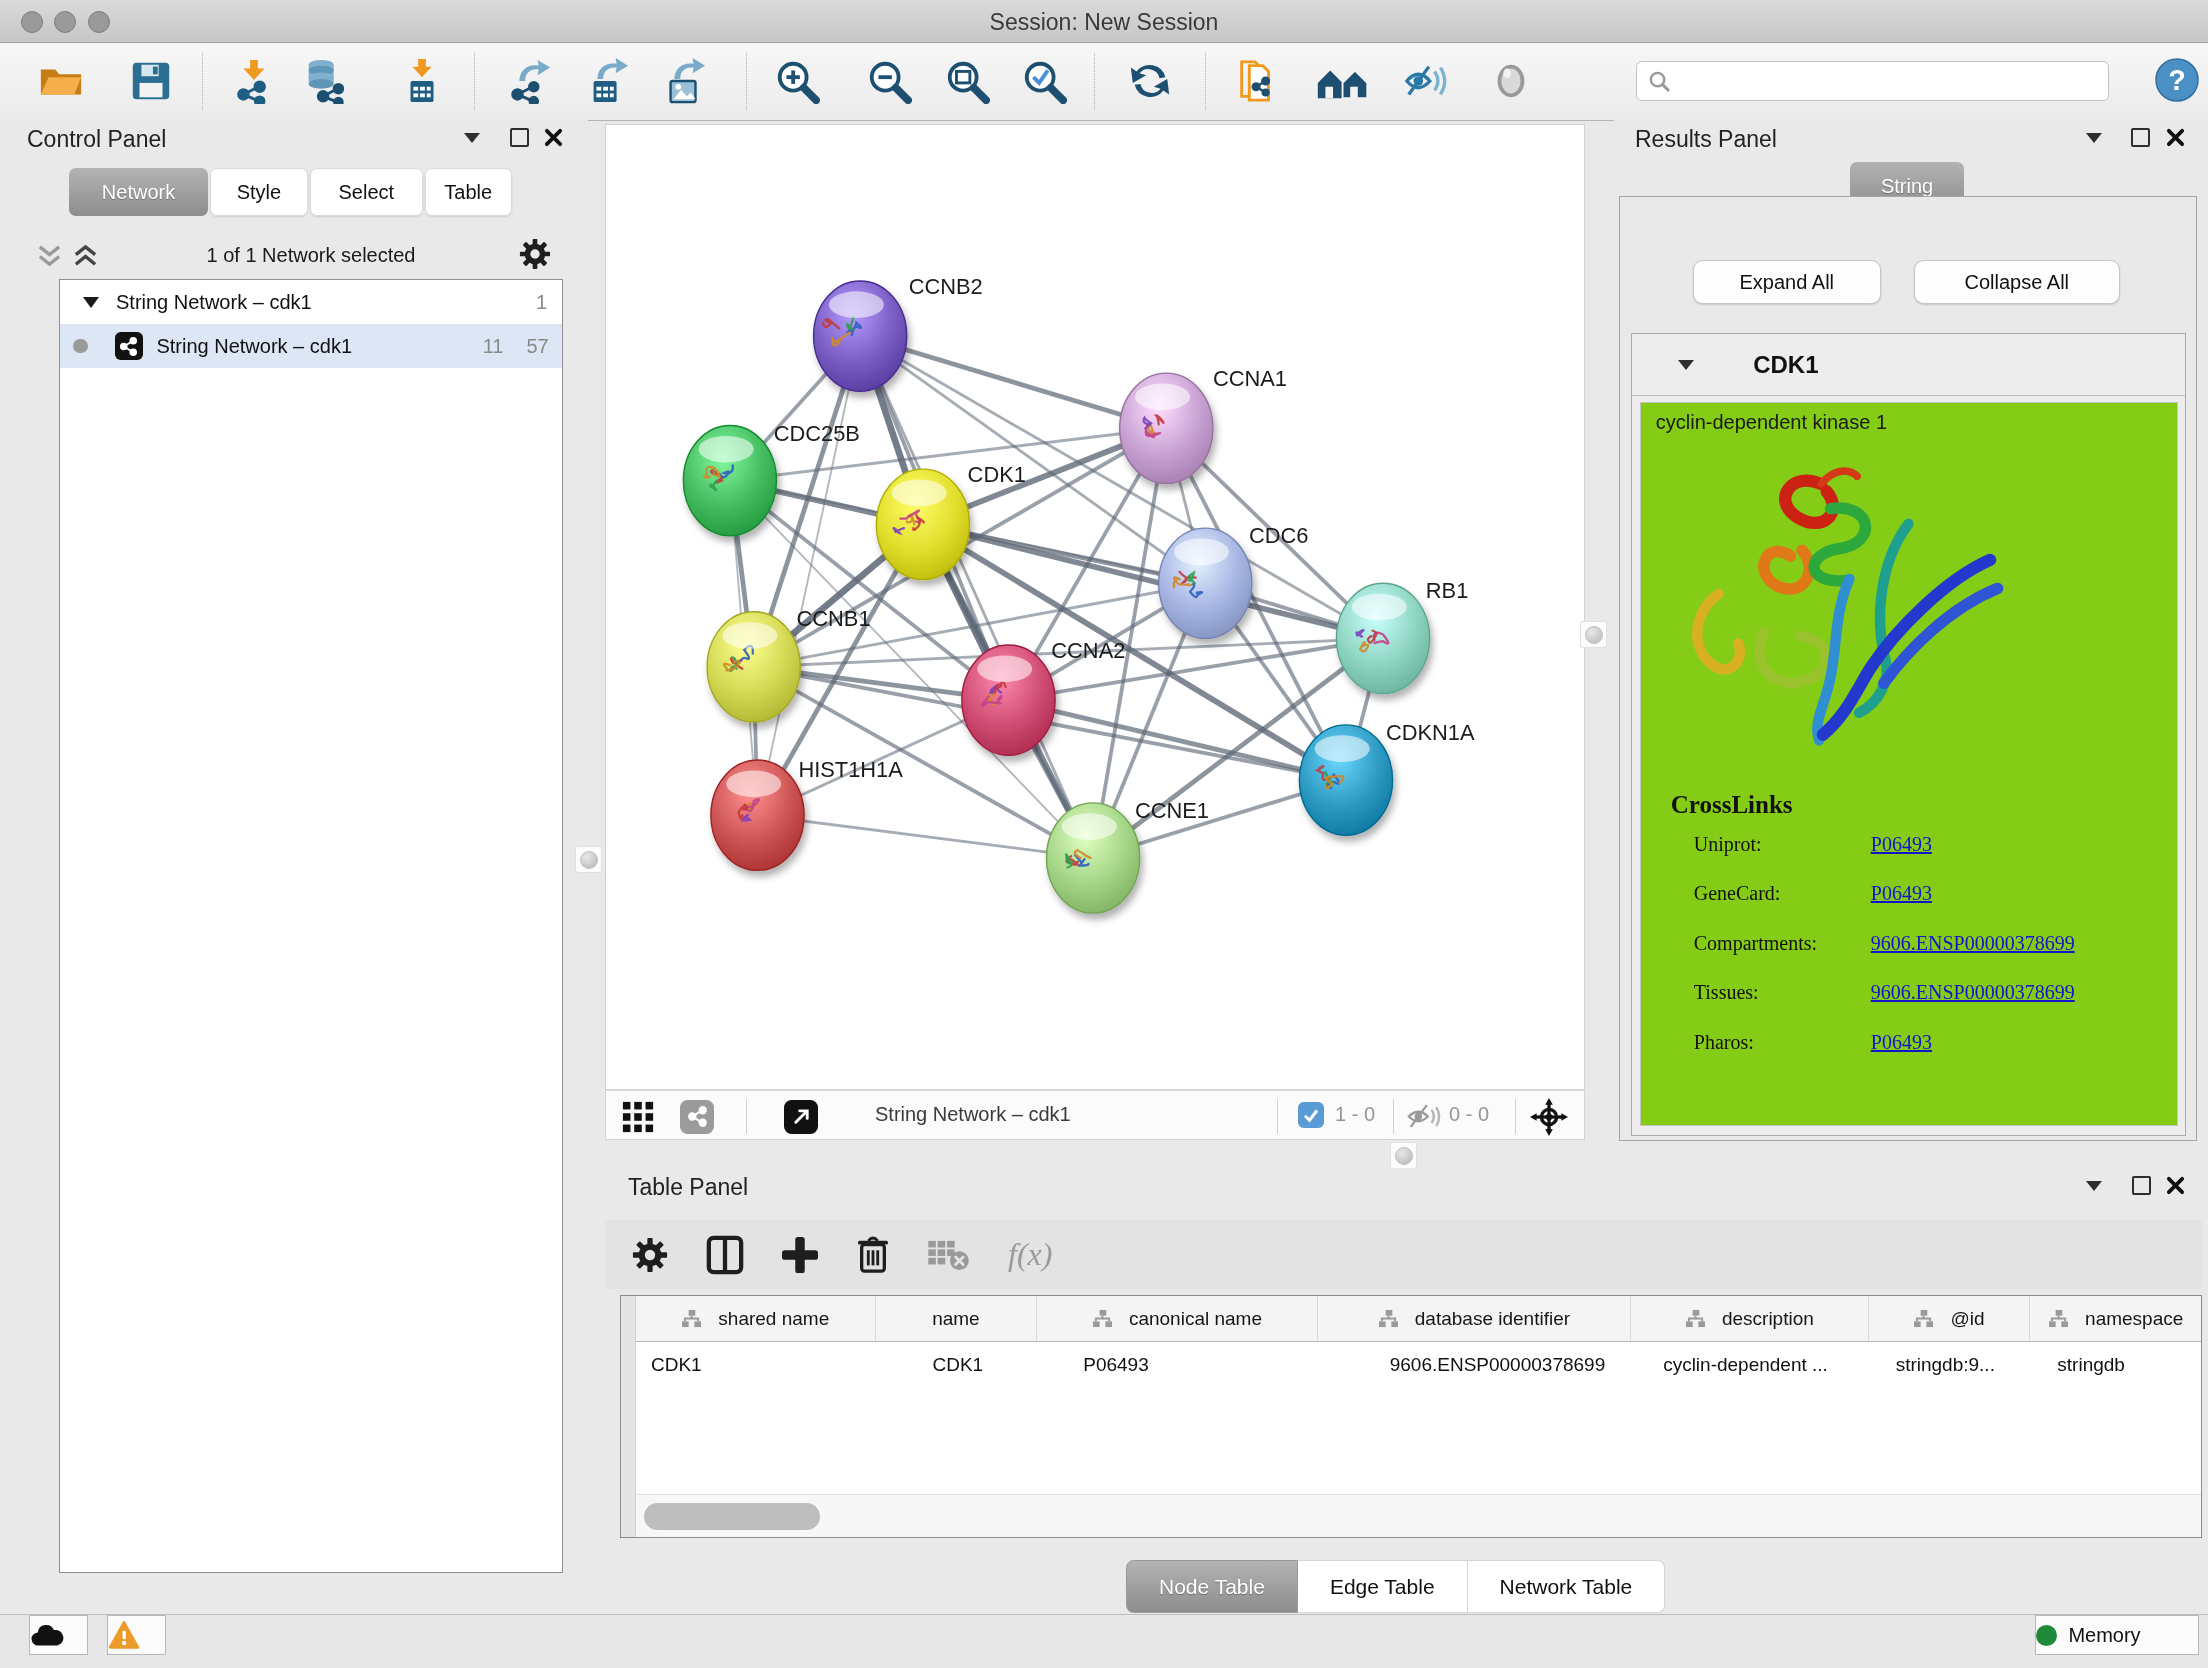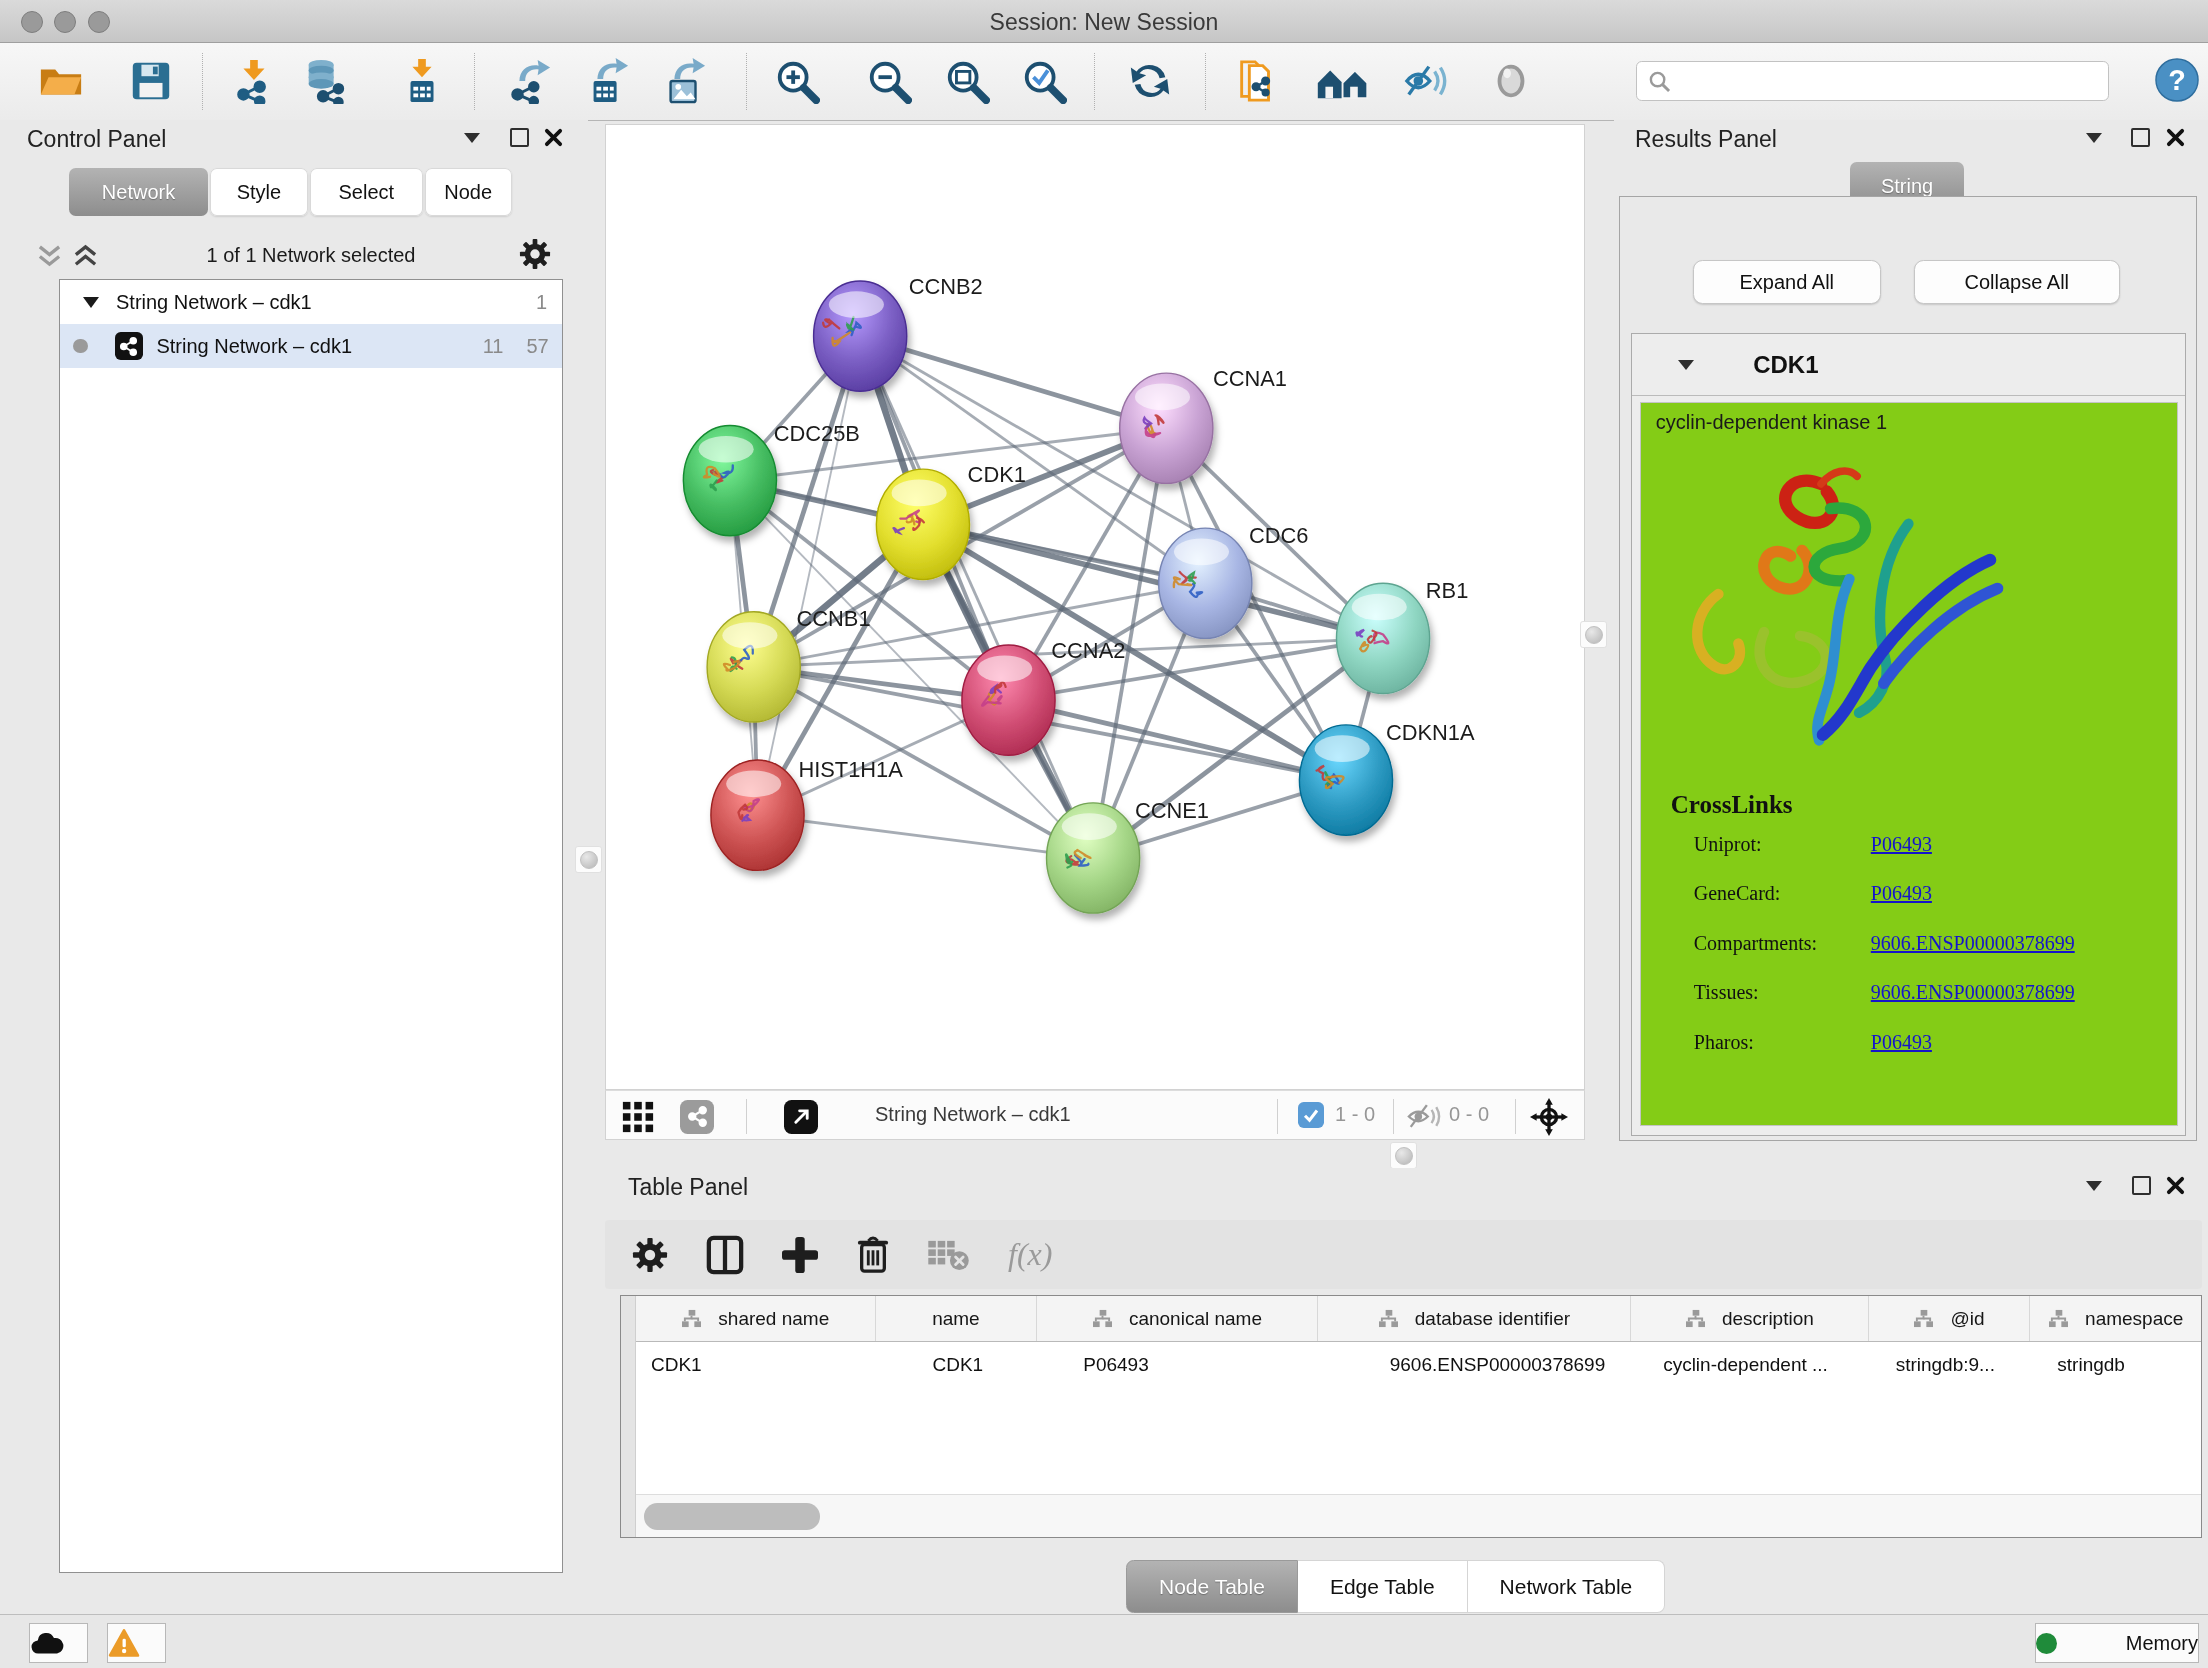--- a/index.html
+++ b/index.html
@@ -56,21 +56,21 @@
   .td{font-size:19px;color:#111;display:flex;align-items:center;padding-left:15px;box-sizing:border-box;overflow:hidden;white-space:nowrap;}
   .tbl-scroll{position:absolute;left:15px;right:0;bottom:0;height:42px;background:#f7f7f7;border-top:1px solid #ddd;}
   .tbl-thumb{position:absolute;left:7.6px;top:7.6px;width:176px;height:27px;border-radius:13.3px;background:#bdbdbd;}
   .tbl-tabs{position:absolute;left:538px;top:392px;display:flex;}
   .btab{font-size:21px;line-height:51px;padding:0 32px;background:#fff;color:#111;border:1px solid #d5d5d5;border-left:none;}
   .btab:first-child{border-radius:7.6px 0 0 7.6px;border-left:1px solid #d5d5d5;}
   .btab:last-child{border-radius:0 7.6px 7.6px 0;}
   .btab.sel{background:linear-gradient(#b3b3b3,#8d8d8d);color:#fff;text-shadow:0 1px 1px rgba(0,0,0,.3);border-color:#9a9a9a;}
   
   .bottom-bar{left:0;top:1614px;width:2208px;height:54px;background:#e7e7e7;border-top:1px solid #bdbdbd;}
-  .bb-btn{position:absolute;top:8px;height:40px;background:#fbfbfb;border:1.9px solid #b8b8b8;display:flex;align-items:center;justify-content:space-between;box-sizing:border-box;}
+  .bb-btn{position:absolute;top:0;height:40px;background:#fbfbfb;border:1.9px solid #b8b8b8;display:flex;align-items:center;justify-content:flex-start;box-sizing:border-box;}
   .fx{font-family:"Liberation Serif",serif;font-style:italic;font-size:32px;color:#9a9a9a;}
 </style>
 </head>
 <body>
 
 <div id="app">
 
   <div class="abs titlebar">
     <span class="tl" style="left:21px"></span>
     <span class="tl" style="left:54px"></span>
@@ -234,21 +234,21 @@
     <span class="pc-tri" style="position:absolute;left:464px;top:13.3px"></span>
     <span class="pc-sq" style="position:absolute;left:510px;top:7.6px"></span>
     <svg style="position:absolute;left:544px;top:7.6px" width="19" height="19" viewBox="0 0 20 20">
         <g stroke="#111" stroke-width="4" stroke-linecap="round">
           <line x1="3" y1="3" x2="17" y2="17"></line>
           <line x1="17" y1="3" x2="3" y2="17"></line>
         </g>
       </svg>
 
     <div style="position:absolute;left:69px;top:48px">
-      <span class="tab sel" style="width:139px">Network</span><span class="tab" style="width:98px">Style</span><span class="tab" style="width:113px">Select</span><span class="tab" style="width:87px">Node</span>
+      <span class="tab sel" style="width:139px">Network</span><span class="tab" style="width:98px">Style</span><span class="tab" style="width:113px">Select</span><span class="tab" style="width:87px">Table</span>
     </div>
 
     <svg style="position:absolute;left:36px;top:124px" width="27" height="25" viewBox="0 0 28 26">
         <g fill="none" stroke="#9a9a9a" stroke-width="3.5">
           <polyline points="4,3 14,11 24,3"></polyline>
           <polyline points="4,13 14,21 24,13"></polyline>
         </g>
       </svg>
     <svg style="position:absolute;left:72px;top:124px" width="27" height="25" viewBox="0 0 28 26">
         <g fill="none" stroke="#444" stroke-width="3.5">

